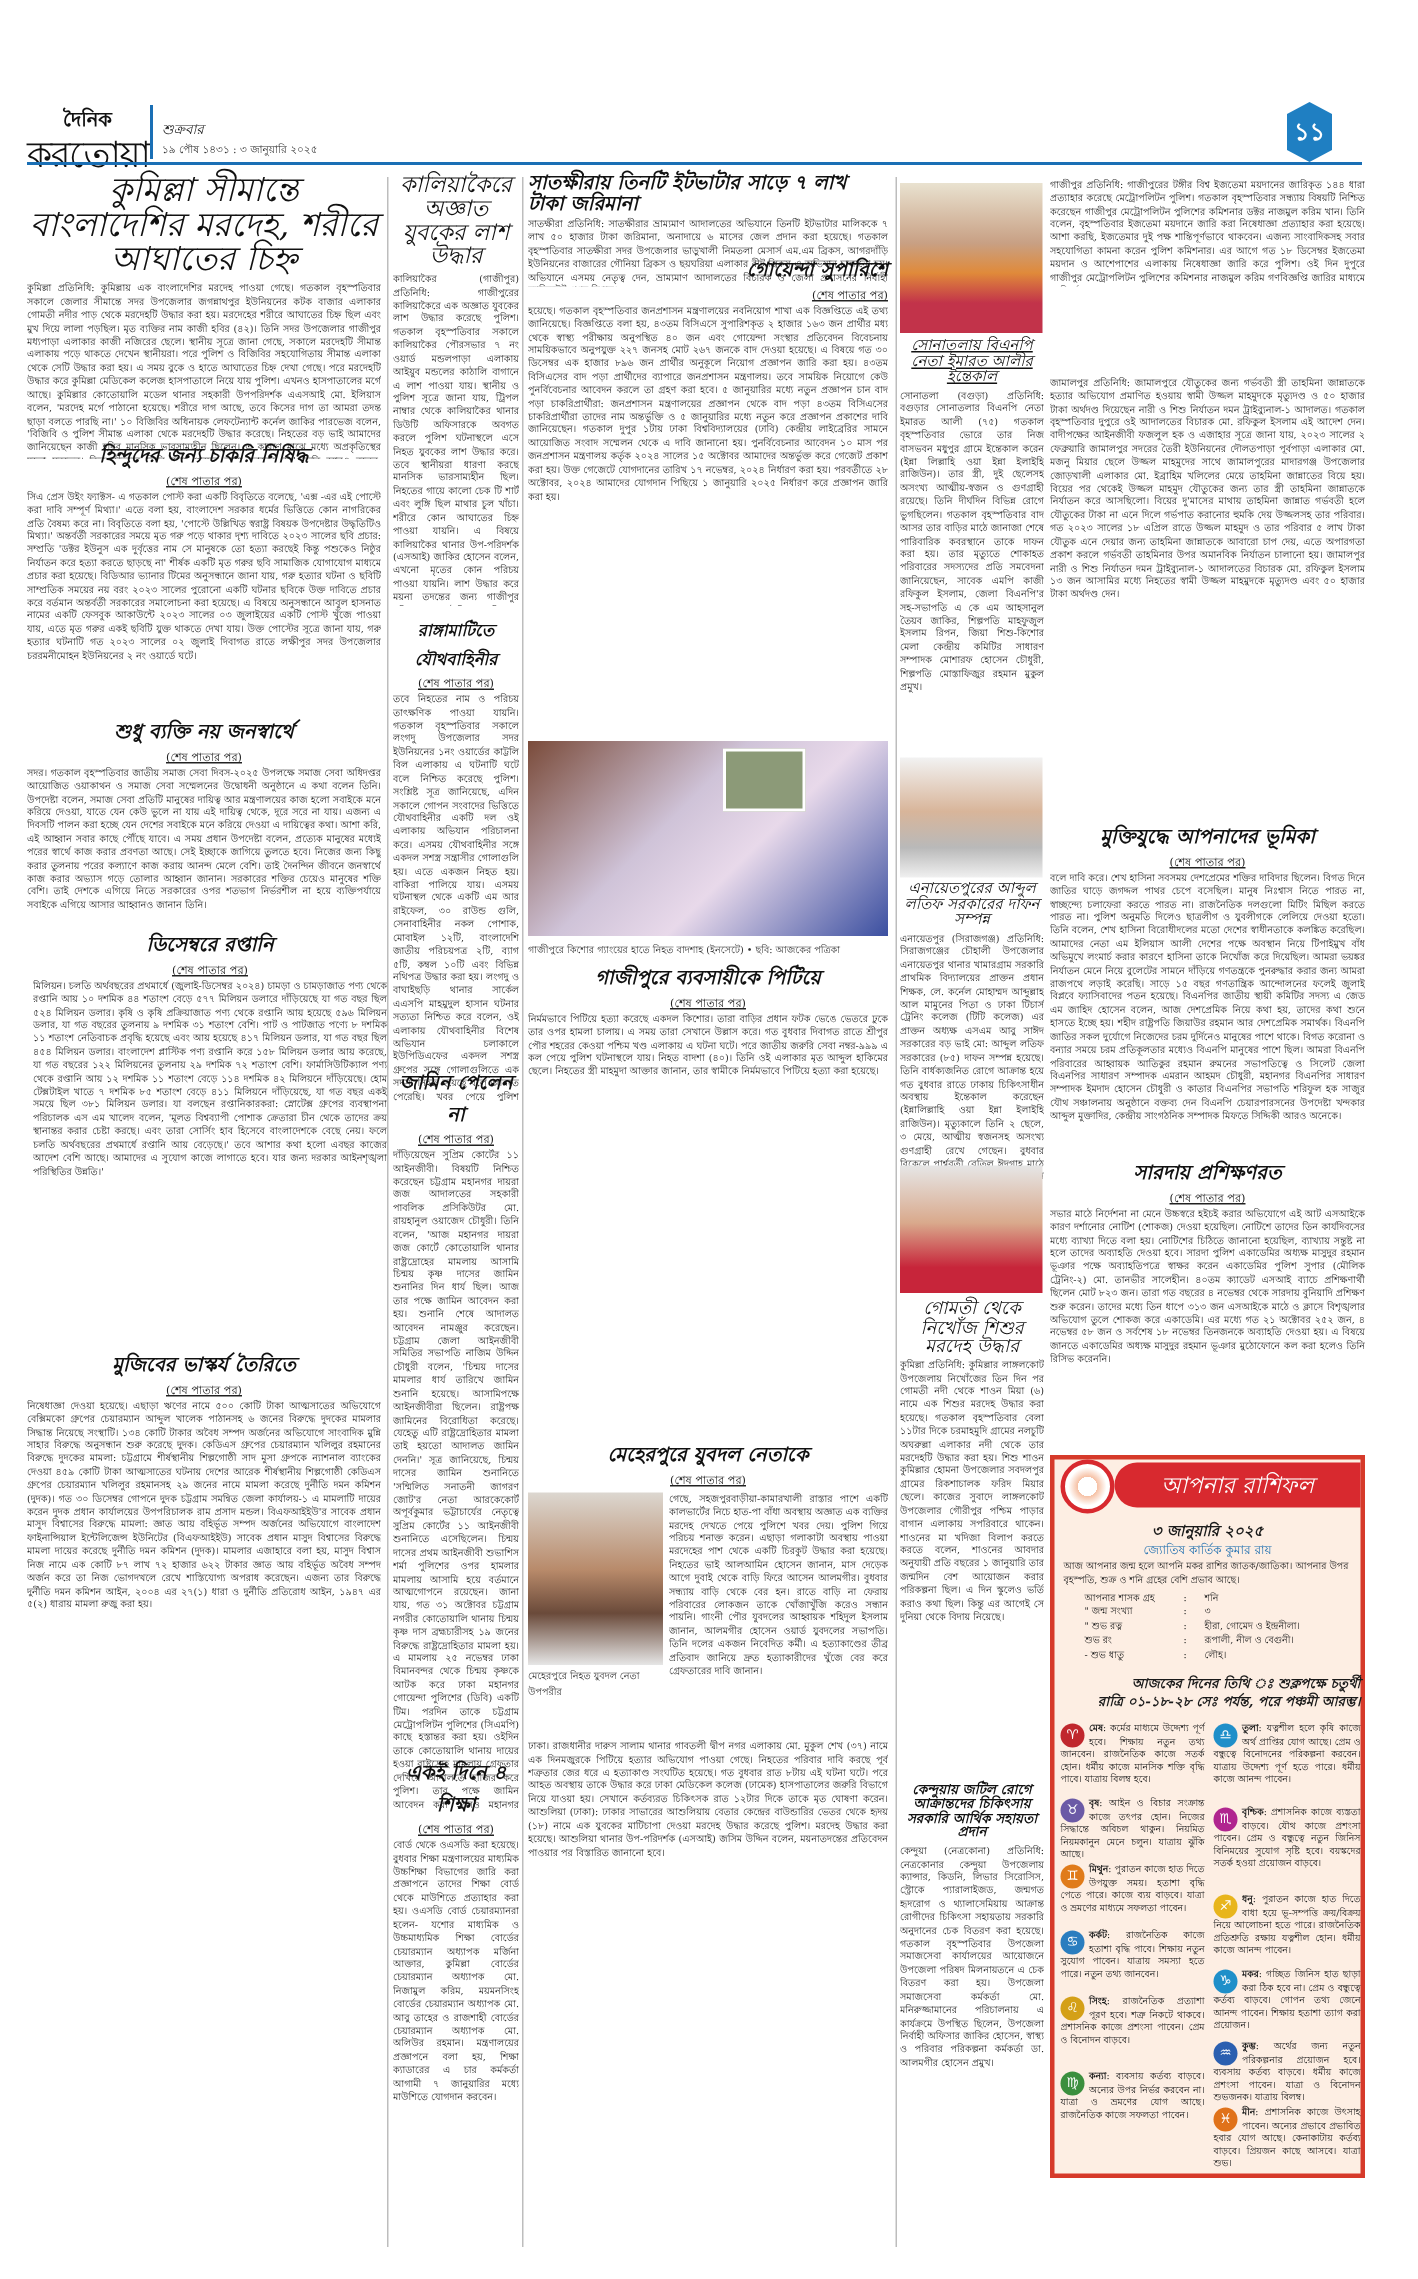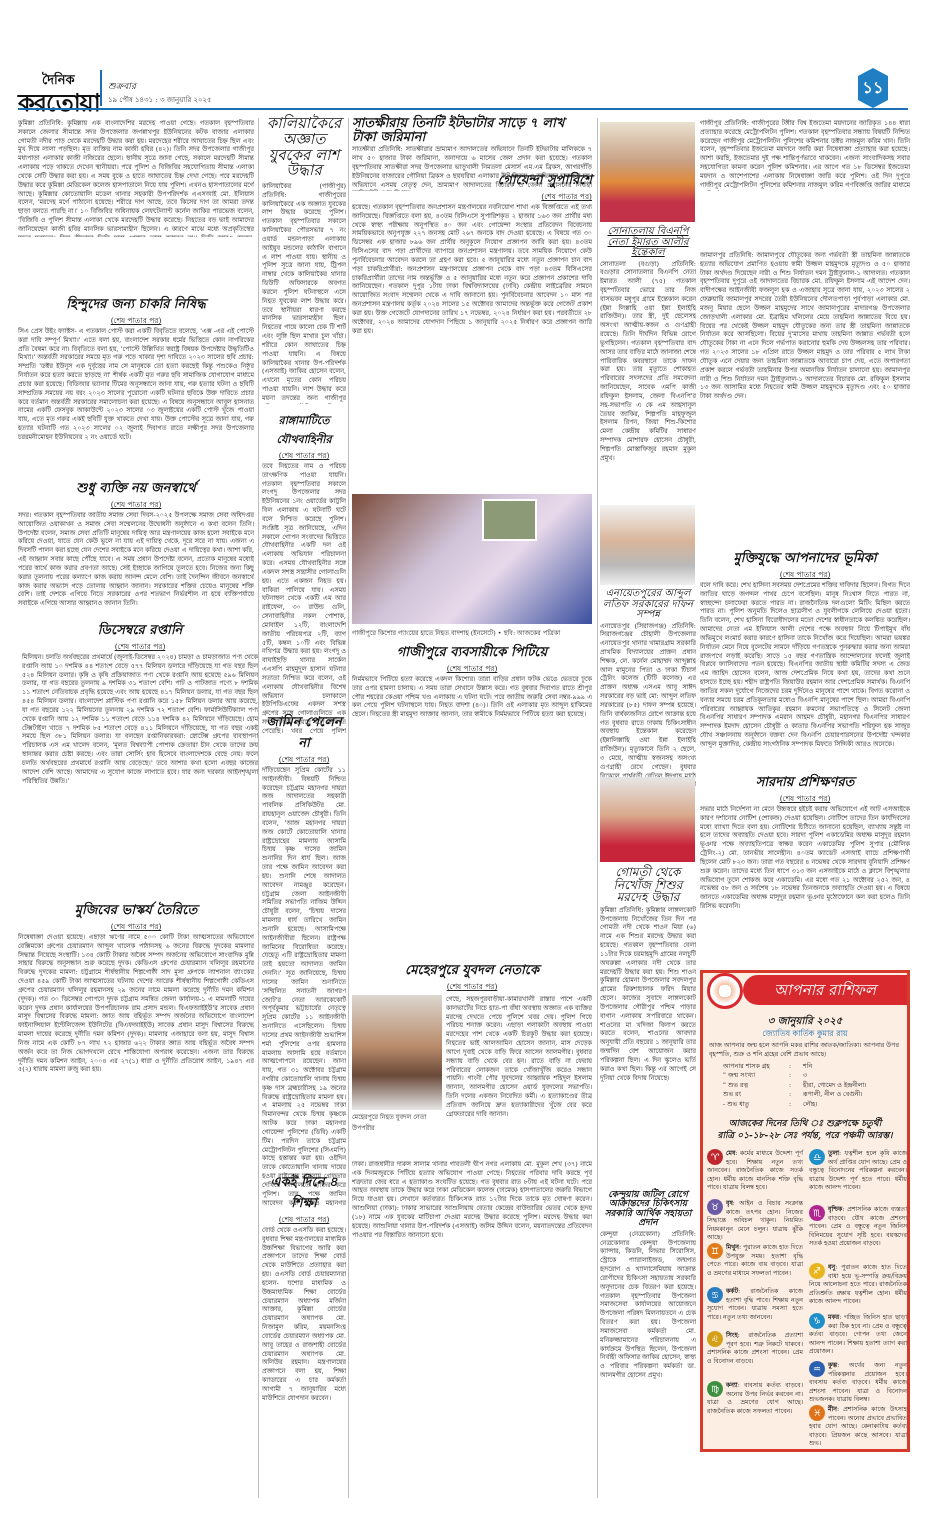--- a/index.html
+++ b/index.html
@@ -1,21 +1,21 @@
 <!DOCTYPE html>
 <html><head>
 <meta charset="utf-8">
 <style>
   * { box-sizing: border-box; margin: 0; padding: 0; }
   html, body { width: 945px; height: 1519px; background: #ffffff; overflow: hidden; }
   body { font-family: "DejaVu Serif", serif; color: #1a1a1a; position: relative; }
   .abs { position: absolute; }
   .masthead-rule { position: absolute; left: 18px; top: 108px; width: 890px; height: 2px; background: #1a6fb5; }
   .logo-small { position: absolute; left: 42px; top: 70px; font-family: "DejaVu Sans", sans-serif; font-weight: 700; font-size: 13px; color: #111; }
-  .logo-big { position: absolute; left: 18px; top: 84px; font-family: "DejaVu Sans", sans-serif; font-weight: 700; font-size: 24px; color: #111; letter-spacing: -1px; }
+  .logo-big { position: absolute; left: 18px; top: 84px; font-family: "DejaVu Sans", sans-serif; font-weight: 400; font-size: 24px; color: #111; letter-spacing: -1px; }
   .logo-divider { position: absolute; left: 100px; top: 70px; width: 2px; height: 36px; background: #1a6fb5; }
   .day { position: absolute; left: 108px; top: 79px; font-size: 9px; font-style: italic; color: #222; }
   .date { position: absolute; left: 108px; top: 94px; font-size: 7px; color: #333; }
   .page-badge { position: absolute; left: 858px; top: 68px; width: 30px; height: 40px; background: #1f7fc2; clip-path: polygon(50% 0, 100% 20%, 100% 80%, 50% 100%, 0 80%, 0 20%); color: #fff; font-family: "DejaVu Sans", sans-serif; font-weight: 700; font-size: 16px; display:flex; align-items:center; justify-content:center; }
 
   .headline { font-family: "DejaVu Serif", serif; font-style: italic; color: #111; text-align: center; line-height: 1.05; }
   .sub { font-family: "DejaVu Serif", serif; font-style: italic; text-align: center; color: #111; font-size: 13px; font-weight: 700; }
   .cont { font-size: 7.5px; text-align: center; color: #222; text-decoration: underline; }
   .body { font-size: 6.4px; line-height: 1.38; color: #2a2a2a; text-align: justify; overflow: hidden; }
   .vline { position: absolute; width: 1px; background: #bdbdbd; }
@@ -26,21 +26,21 @@
   .rashi { position: absolute; left: 700px; top: 970px; width: 210px; height: 482px; background: #fdeee3; border: 3px solid #d63a2a; }
   .rashi-head { position: absolute; left: 40px; top: 2px; width: 164px; height: 30px; background: #d8292f; border-radius: 16px 0 0 16px; color: #fff; font-size: 15px; font-style: italic; display:flex; align-items:center; justify-content:center; }
   .zodiac-wheel { position: absolute; left: 4px; top: 0px; width: 36px; height: 36px; border-radius: 50%; border: 3px solid #d8292f; background: radial-gradient(circle, #fff 30%, #f6c1a5 31%, #fff 60%); }
   .rashi-date { position: absolute; left: 0; top: 40px; width: 100%; text-align: center; font-size: 10px; font-style: italic; font-weight: 700; }
   .rashi-astro { position: absolute; left: 0; top: 54px; width: 100%; text-align: center; font-size: 8px; color: #1f6fb0; }
   .rashi-intro { position: absolute; left: 6px; top: 68px; width: 196px; font-size: 6.3px; line-height: 1.35; }
   .rashi-table { position: absolute; left: 6px; top: 88px; width: 196px; font-size: 6.3px; line-height: 1.5; }
   .rashi-table .row { display: flex; }
   .rashi-table .k { width: 80px; padding-left: 14px; }
   .rashi-table .c { width: 14px; }
-  .rashi-tithi { position: absolute; left: 0; top: 144px; width: 100%; text-align: center; font-size: 9px; font-style: italic; font-weight: 700; line-height: 1.35; }
+  .rashi-tithi { position: absolute; left: 0; top: 144px; width: 100%; text-align: right; font-size: 9px; font-style: italic; font-weight: 700; line-height: 1.35; }
   .sign { position: absolute; font-size: 6.2px; line-height: 1.38; text-align: justify; }
   .sign-icon { float: left; width: 16px; height: 16px; border-radius: 50%; margin: 0 3px 0 0; color: #fff; font-size: 9px; display:flex; align-items:center; justify-content:center; font-family: "DejaVu Sans", sans-serif; }
   .sign-name { font-weight: 700; }
 </style>
 </head>
 <body>
 
 <div>
   <div class="logo-small">দৈনিক</div>
   <div class="logo-big">করতোয়া</div>
@@ -49,20 +49,21 @@
   <div class="date">১৯ পৌষ ১৪৩১ : ৩ জানুয়ারি ২০২৫</div>
   <div class="page-badge">১১</div>
   <div class="masthead-rule"></div>
 </div>
 
 <div class="vline" style="left:258px; top:118px; height:1380px;"></div>
 <div class="vline" style="left:348px; top:118px; height:1380px;"></div>
 <div class="vline" style="left:597px; top:118px; height:1380px;"></div>
 
 <div class="abs" style="left:18px; top:116px; width:236px;">
+  <div class="headline" style="font-size:22px;">কুমিল্লা সীমান্তে বাংলাদেশির মরদেহ, শরীরে আঘাতের চিহ্ন</div>
   <div class="body" style="height:118px; margin-top:3px;">কুমিল্লা প্রতিনিধি: কুমিল্লায় এক বাংলাদেশির মরদেহ পাওয়া গেছে। গতকাল বৃহস্পতিবার সকালে জেলার সীমান্তে সদর উপজেলার জগন্নাথপুর ইউনিয়নের কটক বাজার এলাকার গোমতী নদীর পাড় থেকে মরদেহটি উদ্ধার করা হয়। মরদেহের শরীরে আঘাতের চিহ্ন ছিল এবং মুখ দিয়ে লালা পড়ছিল। মৃত ব্যক্তির নাম কাজী হবির (৪২)। তিনি সদর উপজেলার গাজীপুর মধ্যপাড়া এলাকার কাজী নজিরের ছেলে। স্থানীয় সূত্রে জানা গেছে, সকালে মরদেহটি সীমান্ত এলাকায় পড়ে থাকতে দেখেন স্থানীয়রা। পরে পুলিশ ও বিজিবির সহযোগিতায় সীমান্ত এলাকা থেকে সেটি উদ্ধার করা হয়। এ সময় বুকে ও হাতে আঘাতের চিহ্ন দেখা গেছে। পরে মরদেহটি উদ্ধার করে কুমিল্লা মেডিকেল কলেজ হাসপাতালে নিয়ে যায় পুলিশ। এখনও হাসপাতালের মর্গে আছে। কুমিল্লার কোতোয়ালি মডেল থানার সহকারী উপপরিদর্শক এএসআই মো. ইলিয়াস বলেন, 'মরদেহ মর্গে পাঠানো হয়েছে। শরীরে দাগ আছে, তবে কিসের দাগ তা আমরা তদন্ত ছাড়া বলতে পারছি না।' ১০ বিজিবির অধিনায়ক লেফটেন্যান্ট কর্নেল জাকির পারভেজ বলেন, 'বিজিবি ও পুলিশ সীমান্ত এলাকা থেকে মরদেহটি উদ্ধার করেছে। নিহতের বড় ভাই আমাদের জানিয়েছেন কাজী হবির মানসিক ভারসাম্যহীন ছিলেন। এ কারণে মাঝে মধ্যে অপ্রকৃতিস্থের মতো ঘুরতেন। কিন্তু কীভাবে তিনি মারা গেছেন তারা জানেন না।' তিনি আরও বলেন, 'মরদেহের শরীরে দাগ আছে। কিন্তু কিসের দাগ তা আমরা জানি না। বিষয়টি সম্পর্কে আরও জেনে জানানো যাবে।'</div>
 </div>
 
 <div class="abs" style="left:18px; top:294px; width:236px;">
   <div class="sub">হিন্দুদের জন্য চাকরি নিষিদ্ধ</div>
   <div class="cont">(শেষ পাতার পর)</div>
   <div class="body" style="height:158px;">সিএ প্রেস উইং ফ্যাক্টস- এ গতকাল পোস্ট করা একটি বিবৃতিতে বলেছে, 'এক্স -এর এই পোস্টে করা দাবি সম্পূর্ণ মিথ্যা।' এতে বলা হয়, বাংলাদেশ সরকার ধর্মের ভিত্তিতে কোন নাগরিকের প্রতি বৈষম্য করে না। বিবৃতিতে বলা হয়, 'পোস্টে উল্লিখিত স্বরাষ্ট্র বিষয়ক উপদেষ্টার উদ্ধৃতিটিও মিথ্যা।' অন্তর্বর্তী সরকারের সময়ে মৃত গরু পড়ে থাকার দৃশ্য দাবিতে ২০২৩ সালের ছবি প্রচার: সম্প্রতি 'ডক্টর ইউনুস এক দুর্বৃত্তের নাম সে মানুষকে তো হত্যা করছেই কিন্তু পশুকেও নিষ্ঠুর নির্যাতন করে হত্যা করতে ছাড়ছে না' শীর্ষক একটি মৃত গরুর ছবি সামাজিক যোগাযোগ মাধ্যমে প্রচার করা হয়েছে। বিডিআর ভ্যানার টিমের অনুসন্ধানে জানা যায়, গরু হত্যার ঘটনা ও ছবিটি সাম্প্রতিক সময়ের নয় বরং ২০২৩ সালের পুরোনো একটি ঘটনার ছবিকে উক্ত দাবিতে প্রচার করে বর্তমান অন্তর্বর্তী সরকারের সমালোচনা করা হয়েছে। এ বিষয়ে অনুসন্ধানে আবুল হাসনাত নামের একটি ফেসবুক আকাউন্টে ২০২৩ সালের ০৩ জুলাইয়ের একটি পোস্ট খুঁজে পাওয়া যায়, এতে মৃত গরুর একই ছবিটি যুক্ত থাকতে দেখা যায়। উক্ত পোস্টের সূত্রে জানা যায়, গরু হত্যার ঘটনাটি গত ২০২৩ সালের ০২ জুলাই দিবাগত রাতে লক্ষীপুর সদর উপজেলার চররমনীমোহন ইউনিয়নের ২ নং ওয়ার্ডে ঘটে।</div>
 </div>
 
 <div class="abs" style="left:18px; top:478px; width:236px;">

